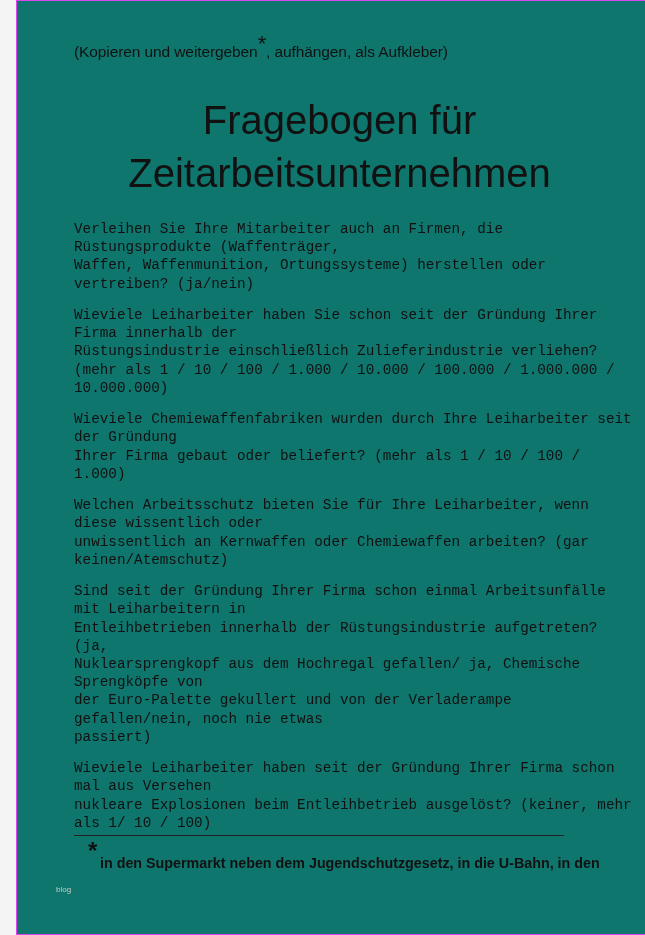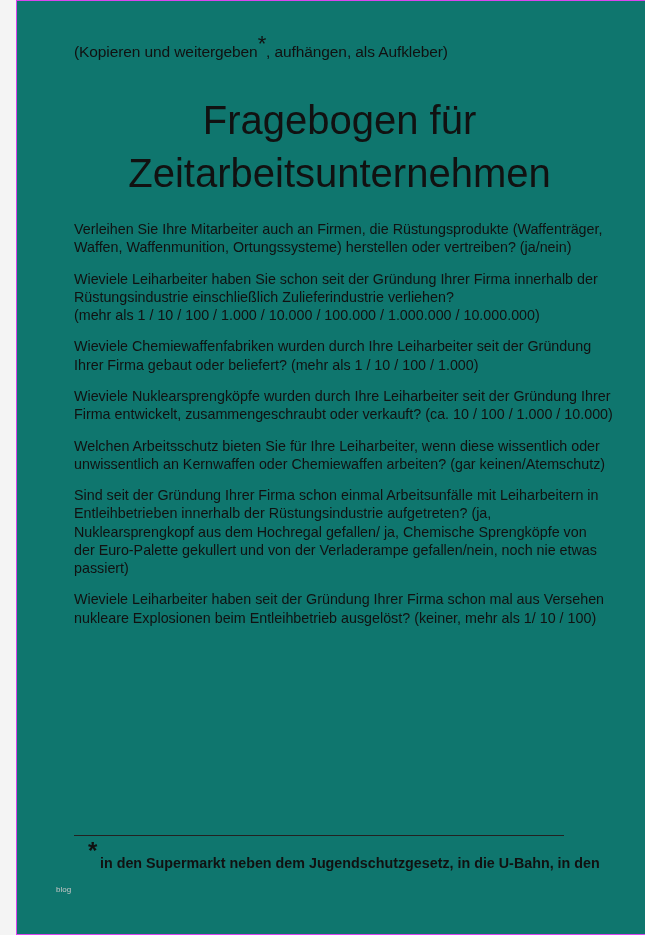--- a/index.html
+++ b/index.html
@@ -24,21 +24,21 @@
   .intro .star { font-size: 22px; position: relative; top: -6px; }
   .title {
     position: absolute; left: 0; width: 645px; top: 93px;
     text-align: center; font-weight: normal;
     font-size: 40px; line-height: 53px;
   }
   .body {
     position: absolute; left: 57px; top: 219px; width: 560px;
     font-size: 14.3px; line-height: 18.2px;
   }
-  .body p { margin: 0 0 13.2px 0; white-space: pre-line; }
+  .body p { margin: 0 0 13.2px 0; white-space: pre-line; font-family: Liberation Mono, monospace; }
   .affidavit {
     position: absolute; left: 57px; top: 768px; width: 560px;
     font-size: 14.3px; line-height: 18px; white-space: pre-line;
   }
   .sigline {
     position: absolute; left: 57px; top: 834px; width: 490px;
     border-top: 1px solid #222;
   }
   .footnote {
     position: absolute; left: 71px; top: 838px; width: 540px;
@@ -66,22 +66,20 @@
   </div>
 
   <div class="body">
     <p>Verleihen Sie Ihre Mitarbeiter auch an Firmen, die Rüstungsprodukte (Waffenträger,
 Waffen, Waffenmunition, Ortungssysteme) herstellen oder vertreiben? (ja/nein)</p>
     <p>Wieviele Leiharbeiter haben Sie schon seit der Gründung Ihrer Firma innerhalb der
 Rüstungsindustrie einschließlich Zulieferindustrie verliehen?
 (mehr als 1 / 10 / 100 / 1.000 / 10.000 / 100.000 / 1.000.000 / 10.000.000)</p>
     <p>Wieviele Chemiewaffenfabriken wurden durch Ihre Leiharbeiter seit der Gründung
 Ihrer Firma gebaut oder beliefert? (mehr als 1 / 10 / 100 / 1.000)</p>
-    <p>Wieviele Nuklearsprengköpfe wurden durch Ihre Leiharbeiter seit der Gründung Ihrer
-Firma entwickelt, zusammengeschraubt oder verkauft? (ca. 10 / 100 / 1.000 / 10.000)</p>
     <p>Welchen Arbeitsschutz bieten Sie für Ihre Leiharbeiter, wenn diese wissentlich oder
 unwissentlich an Kernwaffen oder Chemiewaffen arbeiten? (gar keinen/Atemschutz)</p>
     <p>Sind seit der Gründung Ihrer Firma schon einmal Arbeitsunfälle mit Leiharbeitern in
 Entleihbetrieben innerhalb der Rüstungsindustrie aufgetreten? (ja,
 Nuklearsprengkopf aus dem Hochregal gefallen/ ja, Chemische  Sprengköpfe von
 der Euro-Palette gekullert und von der Verladerampe gefallen/nein, noch nie etwas
 passiert)</p>
     <p>Wieviele Leiharbeiter haben seit der Gründung Ihrer Firma schon mal aus Versehen
 nukleare Explosionen beim Entleihbetrieb ausgelöst? (keiner, mehr als 1/ 10 / 100)</p>
   </div>

